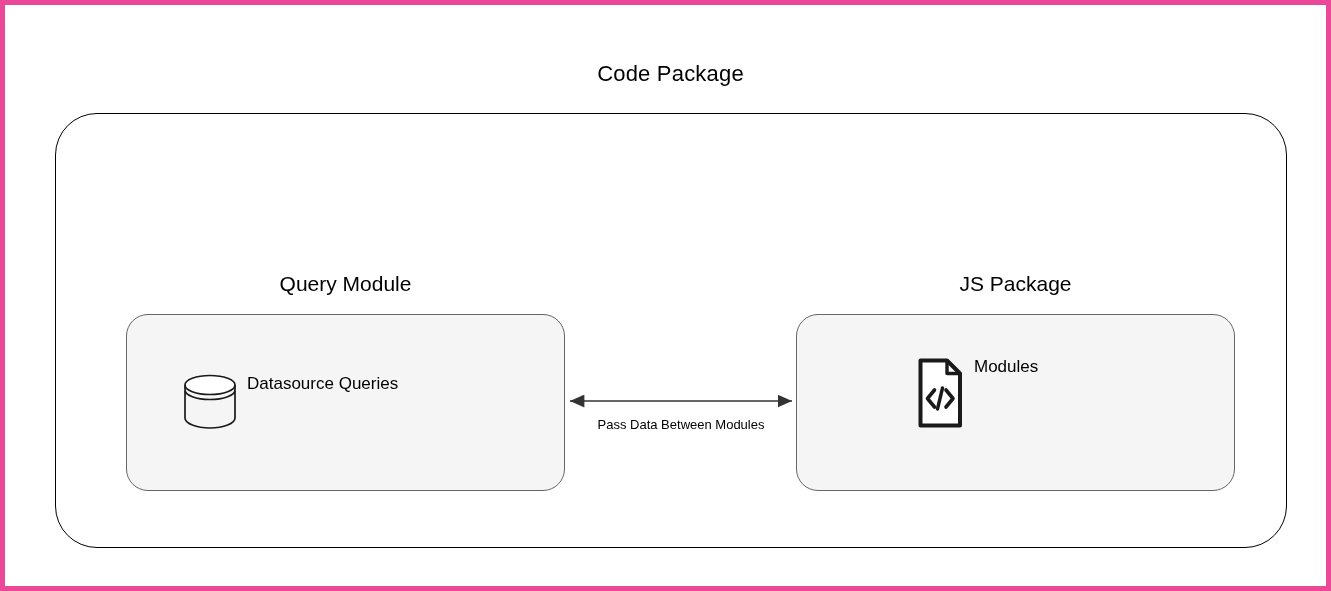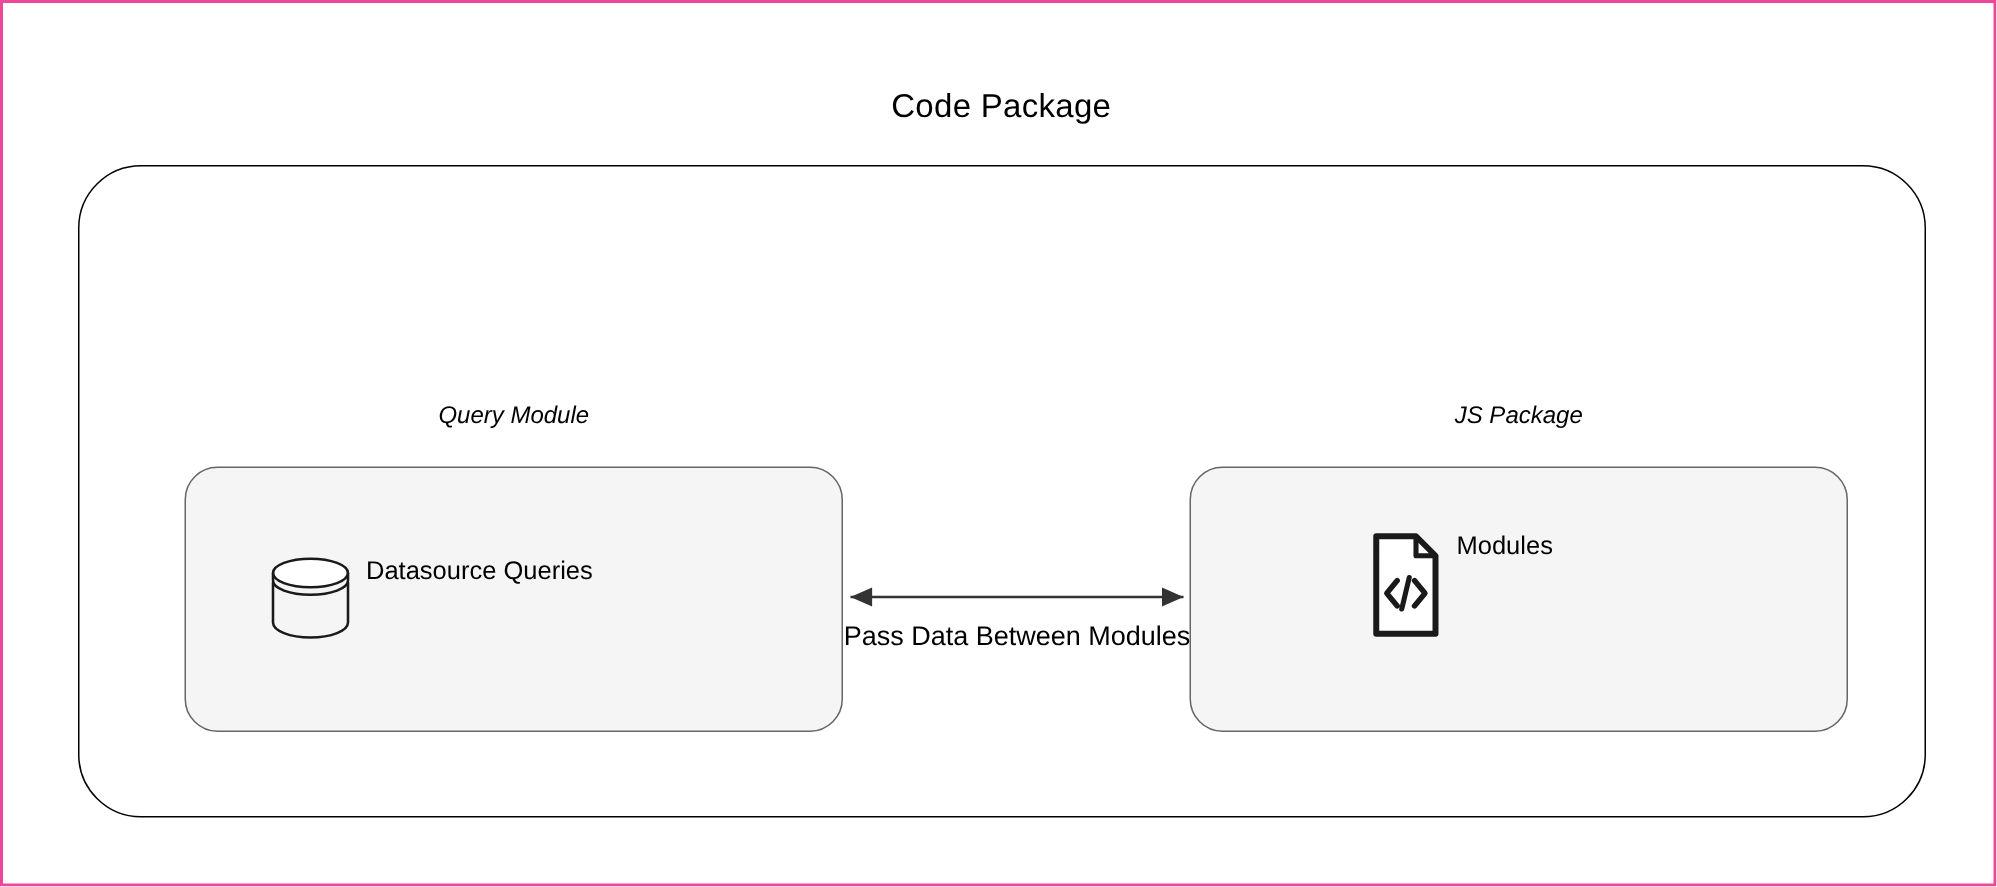--- a/index.html
+++ b/index.html
@@ -9,21 +9,21 @@
   }
   body {
     font-family: "Liberation Sans", sans-serif;
   }
   #canvas {
     position: relative;
     width: 1331px;
     height: 591px;
     background: #ffffff;
     box-sizing: border-box;
-    border: 2px solid #ec4899;
+    border: 5px solid #ec4899;
     overflow: hidden;
   }
   .pkg-title {
     position: absolute;
     left: 0;
     top: 56px;
     width: 1331px;
     text-align: center;
     font-size: 22px;
     color: #000000;
@@ -36,25 +36,24 @@
     top: 108px;
     width: 1232px;
     height: 435px;
     box-sizing: border-box;
     border: 1.3px solid #000000;
     border-radius: 42px;
     background: transparent;
   }
   .module-label {
     position: absolute;
-    font-size: 16px;
+    font-size: 21px;
     color: #000000;
     text-align: center;
     white-space: nowrap;
-    font-style: italic;
   }
   #query-module-label {
     left: 121px;
     top: 267px;
     width: 439px;
   }
   #js-module-label {
     left: 791px;
     top: 267px;
     width: 439px;
@@ -107,21 +106,21 @@
     top: 373px;
     width: 232px;
     height: 50px;
   }
   .connector-label {
     position: absolute;
     left: 560px;
     top: 412px;
     width: 232px;
     text-align: center;
-    font-size: 18px;
+    font-size: 13px;
     color: #000000;
     white-space: nowrap;
   }
 </style>
 </head>
 <body>
 
 <div id="canvas">
 
   <div class="pkg-title">Code Package</div>

